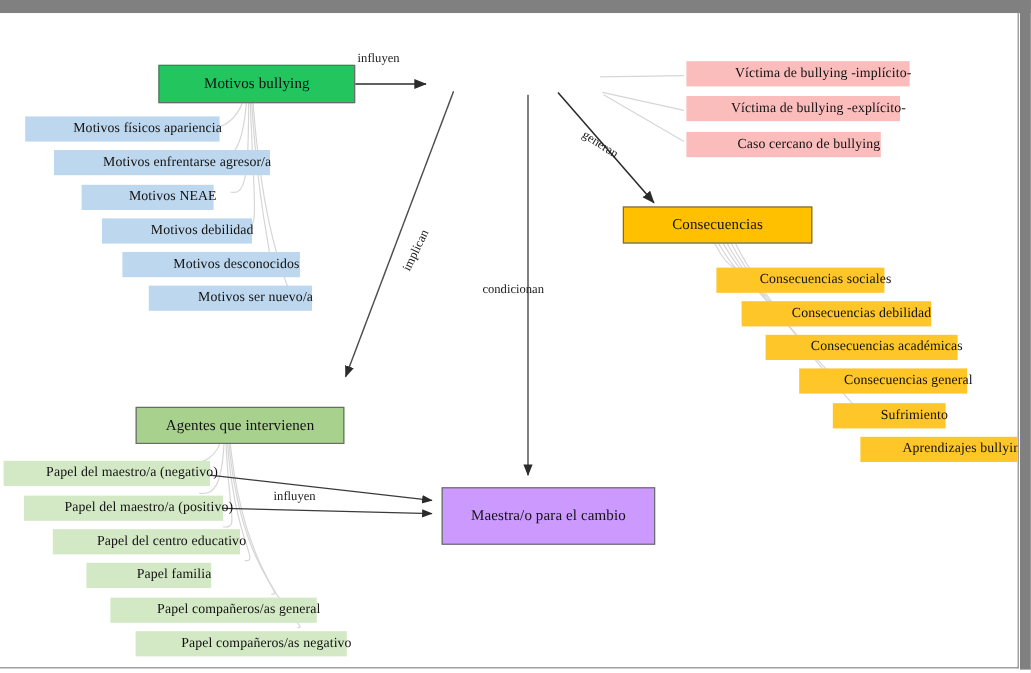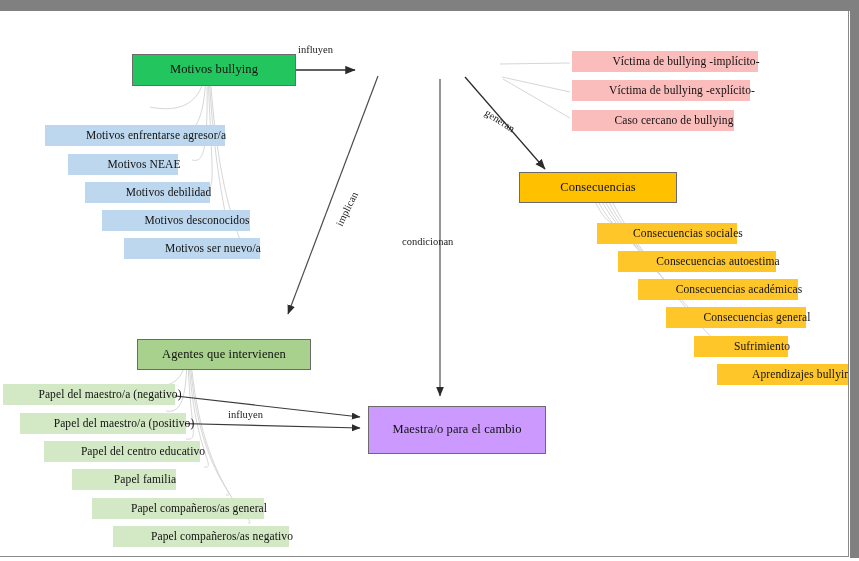--- a/index.html
+++ b/index.html
@@ -127,20 +127,23 @@
     <line x1="465" y1="66" x2="545" y2="158" stroke="#2b2b2b" stroke-width="1.3" marker-end="url(#arrowDark)"></line>
 
     <line x1="158" y1="383" x2="360" y2="406" stroke="#3a3a3a" stroke-width="1.1" marker-end="url(#arrowDark)"></line>
     <line x1="160" y1="412" x2="360" y2="417" stroke="#3a3a3a" stroke-width="1.1" marker-end="url(#arrowDark)"></line>
   </svg>
 
   <div class="node main blue-main" style="left:132px;top:43px;width:164px;height:32px;">
     <span>Motivos bullying</span>
   </div>
 
+  <div class="node leaf blue-leaf" style="left:21px;top:86px;width:162px;height:21px;">
+    <span>Motivos físicos apariencia</span>
+  </div>
   <div class="node leaf blue-leaf" style="left:45px;top:114px;width:180px;height:21px;">
     <span>Motivos enfrentarse agresor/a</span>
   </div>
   <div class="node leaf blue-leaf" style="left:68px;top:143px;width:110px;height:21px;">
     <span>Motivos NEAE</span>
   </div>
   <div class="node leaf blue-leaf" style="left:85px;top:171px;width:125px;height:21px;">
     <span>Motivos debilidad</span>
   </div>
   <div class="node leaf blue-leaf" style="left:102px;top:199px;width:148px;height:21px;">
@@ -162,36 +165,36 @@
   </div>
 
   <div class="node main orange-main" style="left:519px;top:161px;width:158px;height:31px;font-family:Liberation Serif, serif;">
     <span>Consecuencias</span>
   </div>
 
   <div class="node leaf orange-leaf" style="left:597px;top:212px;width:140px;height:21px;">
     <span>Consecuencias sociales</span>
   </div>
   <div class="node leaf orange-leaf" style="left:618px;top:240px;width:158px;height:21px;">
-    <span>Consecuencias autoestima</span>
+    <span>Consecuencias debilidad</span>
   </div>
   <div class="node leaf orange-leaf" style="left:638px;top:268px;width:160px;height:21px;">
     <span>Consecuencias académicas</span>
   </div>
   <div class="node leaf orange-leaf" style="left:666px;top:296px;width:140px;height:21px;">
     <span>Consecuencias general</span>
   </div>
   <div class="node leaf orange-leaf" style="left:694px;top:325px;width:94px;height:21px;">
     <span>Sufrimiento</span>
   </div>
   <div class="node leaf orange-leaf" style="left:717px;top:353px;width:132px;height:21px;">
     <span>Aprendizajes bullying</span>
   </div>
 
-  <div class="node main green-main" style="left:113px;top:328px;width:174px;height:31px;margin-left:24px;">
+  <div class="node main green-main" style="left:113px;top:328px;width:174px;height:31px;">
     <span>Agentes que intervienen</span>
   </div>
 
   <div class="node leaf green-leaf" style="left:3px;top:373px;width:172px;height:21px;">
     <span>Papel del maestro/a (negativo)</span>
   </div>
   <div class="node leaf green-leaf" style="left:20px;top:402px;width:166px;height:21px;">
     <span>Papel del maestro/a (positivo)</span>
   </div>
   <div class="node leaf green-leaf" style="left:44px;top:430px;width:156px;height:21px;">

